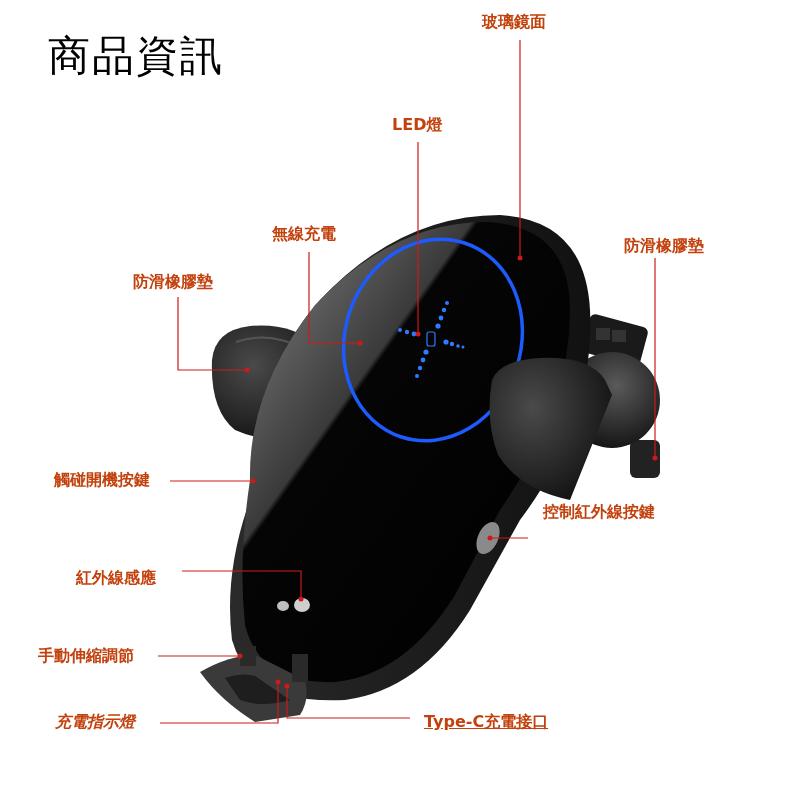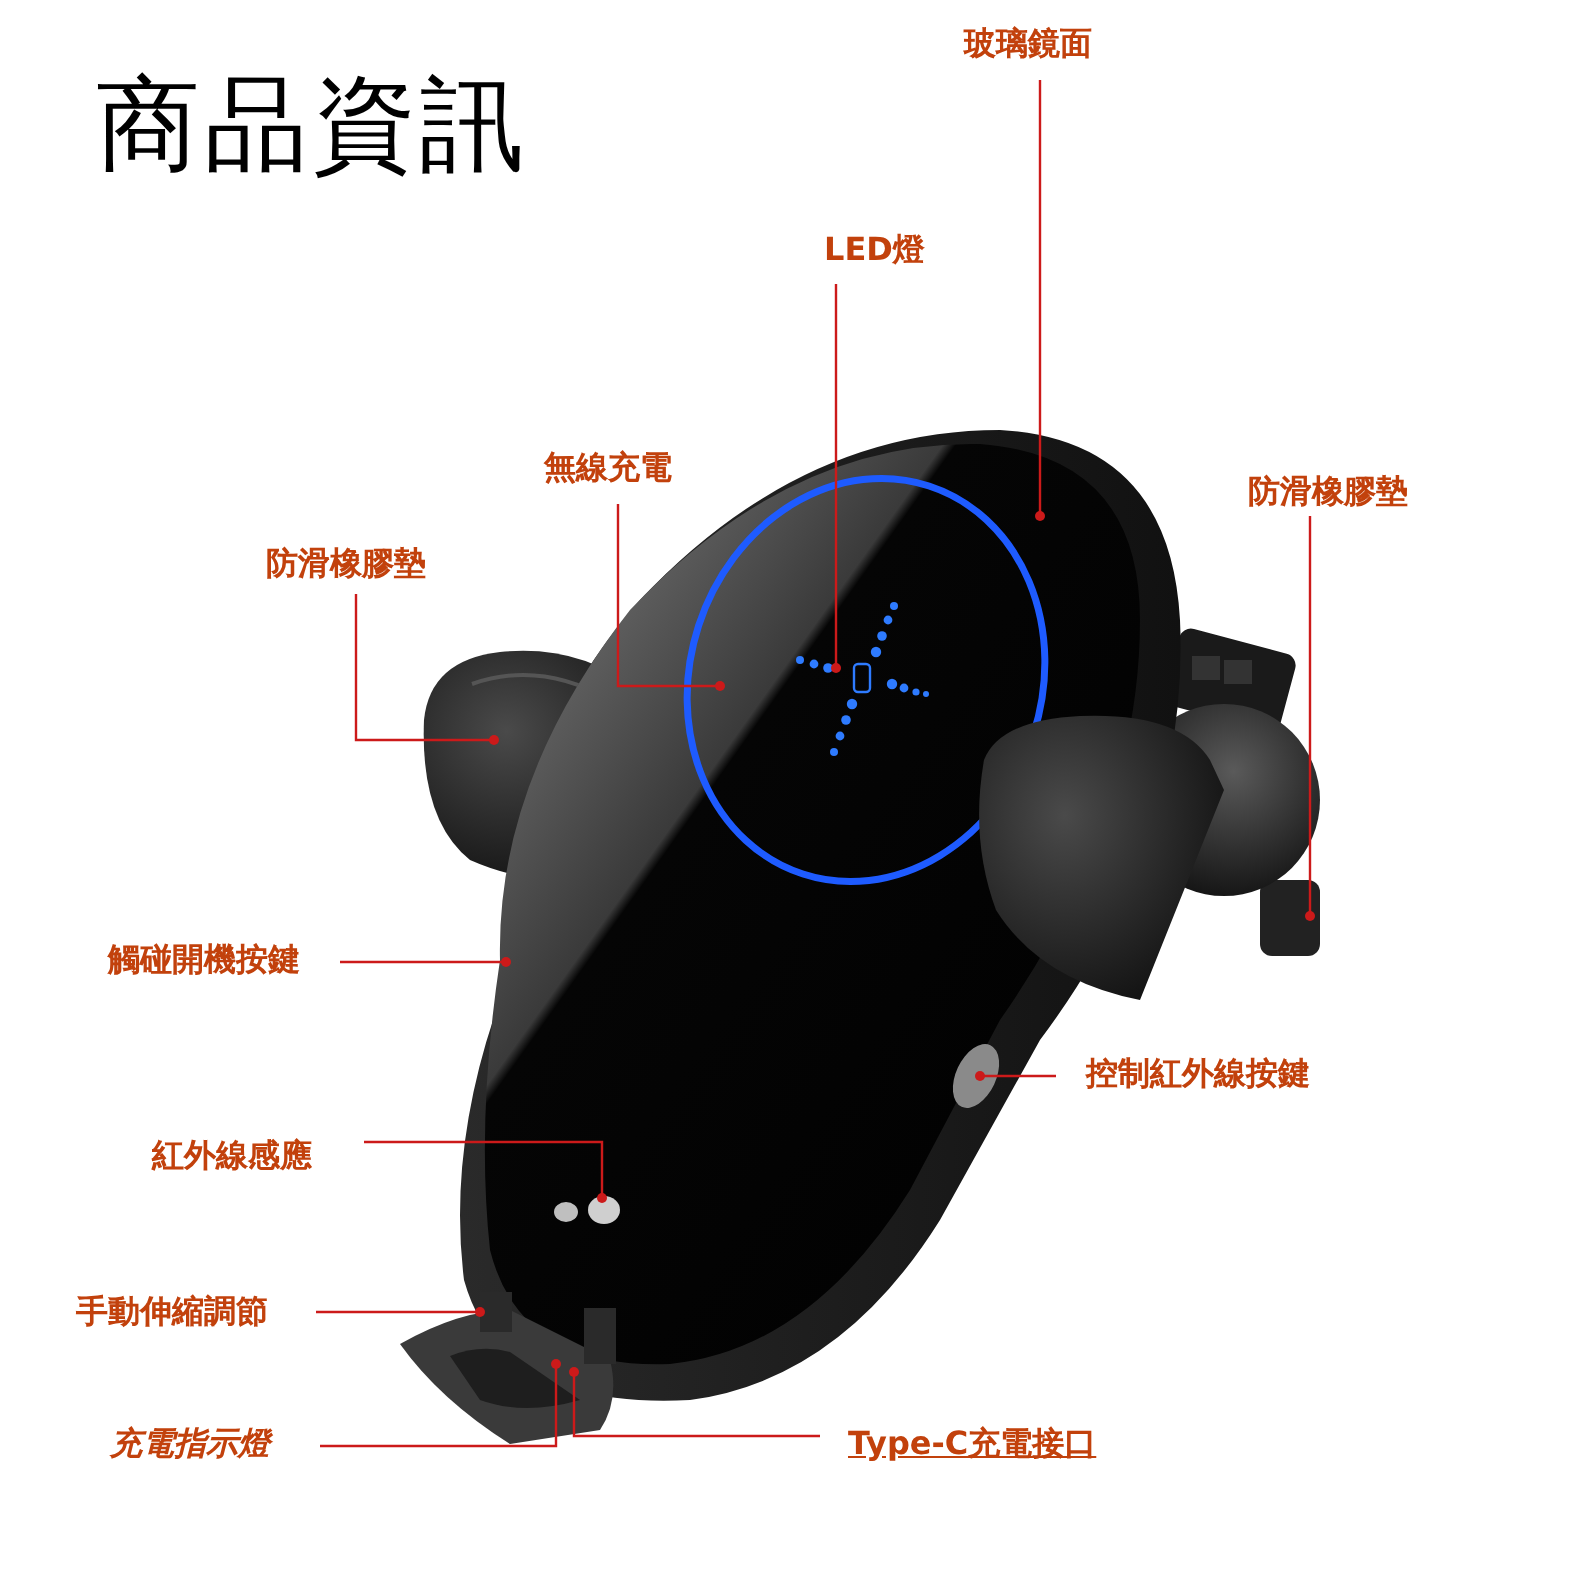--- a/index.html
+++ b/index.html
@@ -1,18 +1,18 @@
 <!DOCTYPE html>
 <html><head>
 <meta charset="utf-8">
 <style>
   html, body { margin: 0; padding: 0; background: #ffffff; }
   body { width: 790px; height: 790px; position: relative; overflow: hidden;
          font-family: "DejaVu Sans", sans-serif; }
-  .title { position: absolute; left: 48px; top: 28px; font-size: 52px; font-weight: 400;
+  .title { position: absolute; left: 48px; top: 28px; font-size: 42px; font-weight: 400;
            color: #000; letter-spacing: 2px; font-family: "DejaVu Sans", sans-serif; }
   .label { position: absolute; font-size: 16px; font-weight: 700; color: #c2410c;
            white-space: nowrap; font-family: "DejaVu Sans", sans-serif; }
   svg.scene { position: absolute; left: 0; top: 0; }
 </style>
 </head>
 <body>
 
 <div class="title">商品資訊</div>
 
@@ -114,22 +114,22 @@
       <circle cx="253" cy="481" r="2.5"></circle>
     <circle cx="490" cy="538" r="2.5"></circle>
       <circle cx="301" cy="599" r="2.5"></circle>
       <circle cx="240" cy="656" r="2.5"></circle>
     <circle cx="278" cy="682" r="2.5"></circle>
       <circle cx="287" cy="686" r="2.5"></circle>
   </g>
 </svg>
 
 <div class="label" style="left:482px; top:12px;">玻璃鏡面</div>
-<div class="label" style="left:392px; top:115px;margin-left:20px;">LED燈</div>
+<div class="label" style="left:392px; top:115px;">LED燈</div>
 <div class="label" style="left:272px; top:224px;">無線充電</div>
 <div class="label" style="left:624px; top:236px;">防滑橡膠墊</div>
 <div class="label" style="left:133px; top:272px;">防滑橡膠墊</div>
 <div class="label" style="left:54px; top:470px;">觸碰開機按鍵</div>
-<div class="label" style="left:543px; top:527px;">控制紅外線按鍵</div>
+<div class="label" style="left:543px; top:502px;">控制紅外線按鍵</div>
 <div class="label" style="left:76px; top:568px;text-align:right;">紅外線感應</div>
 <div class="label" style="left:38px; top:646px;">手動伸縮調節</div>
 <div class="label" style="left:55px; top:712px;font-style:italic;">充電指示燈</div>
 <div class="label" style="left:424px; top:712px;text-decoration:underline;">Type-C充電接口</div>
 
 </body></html>

